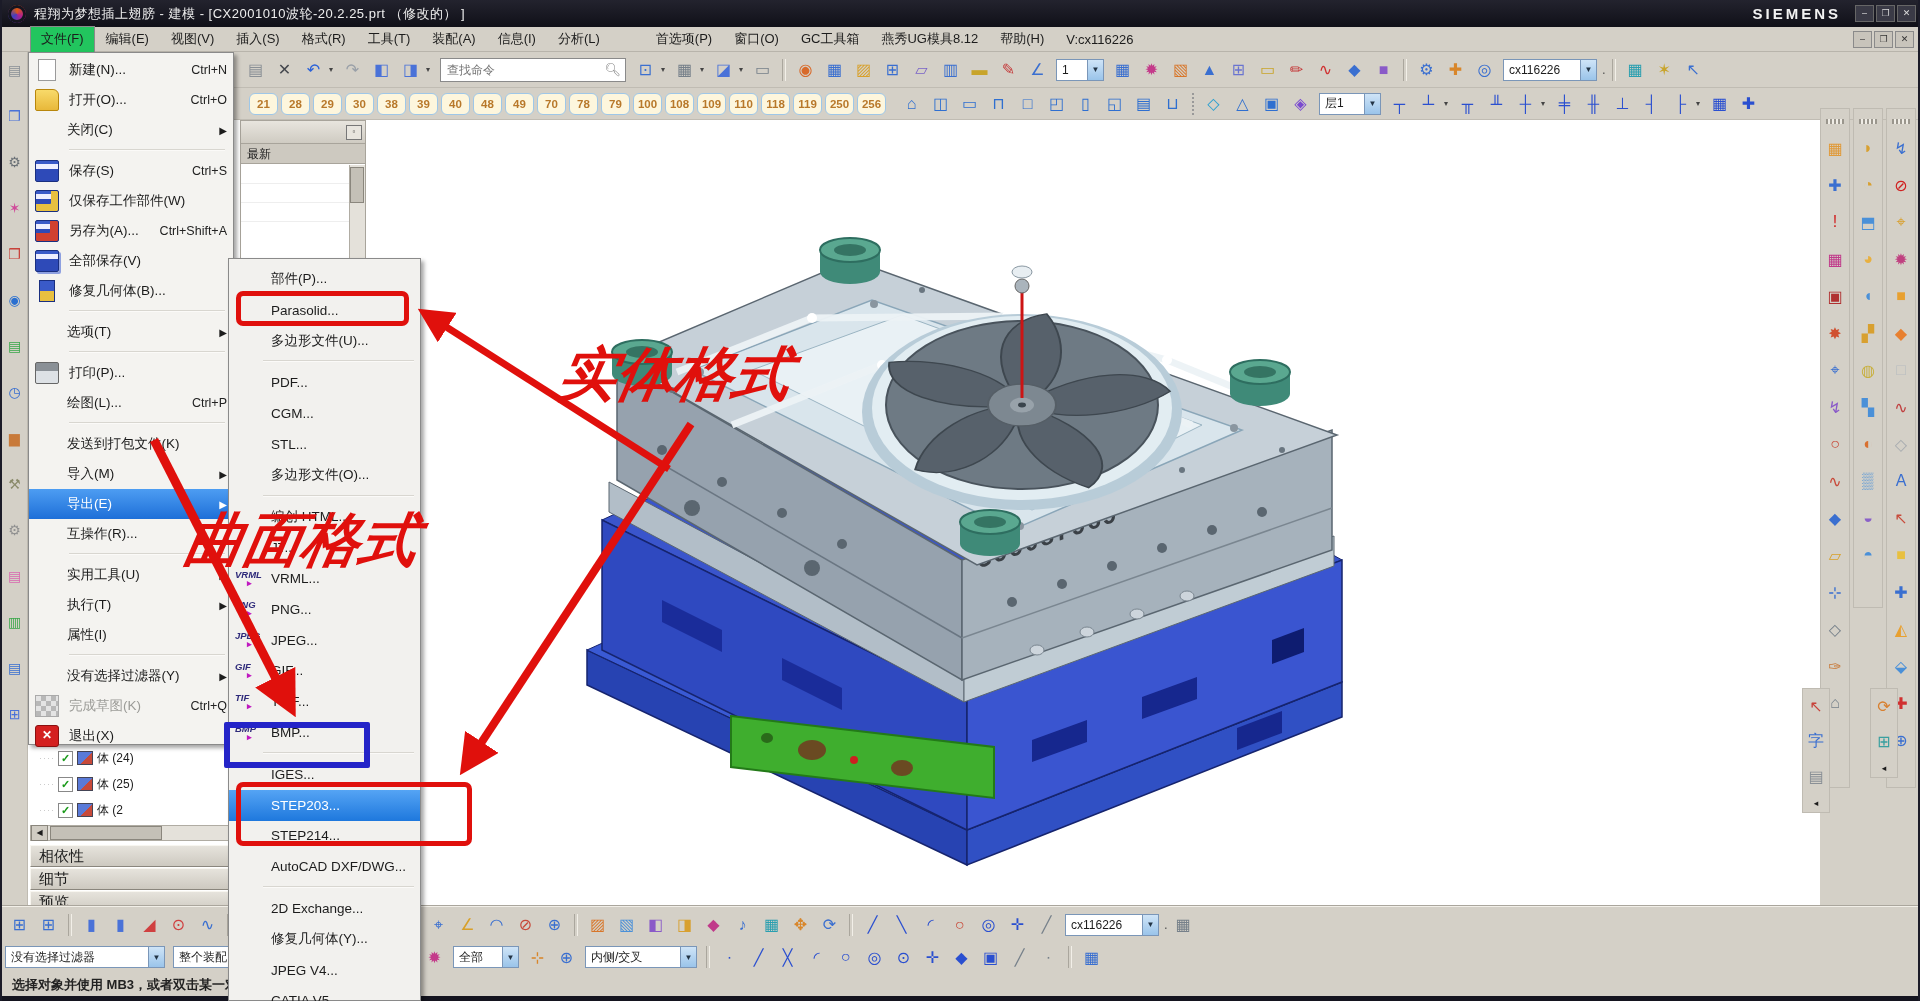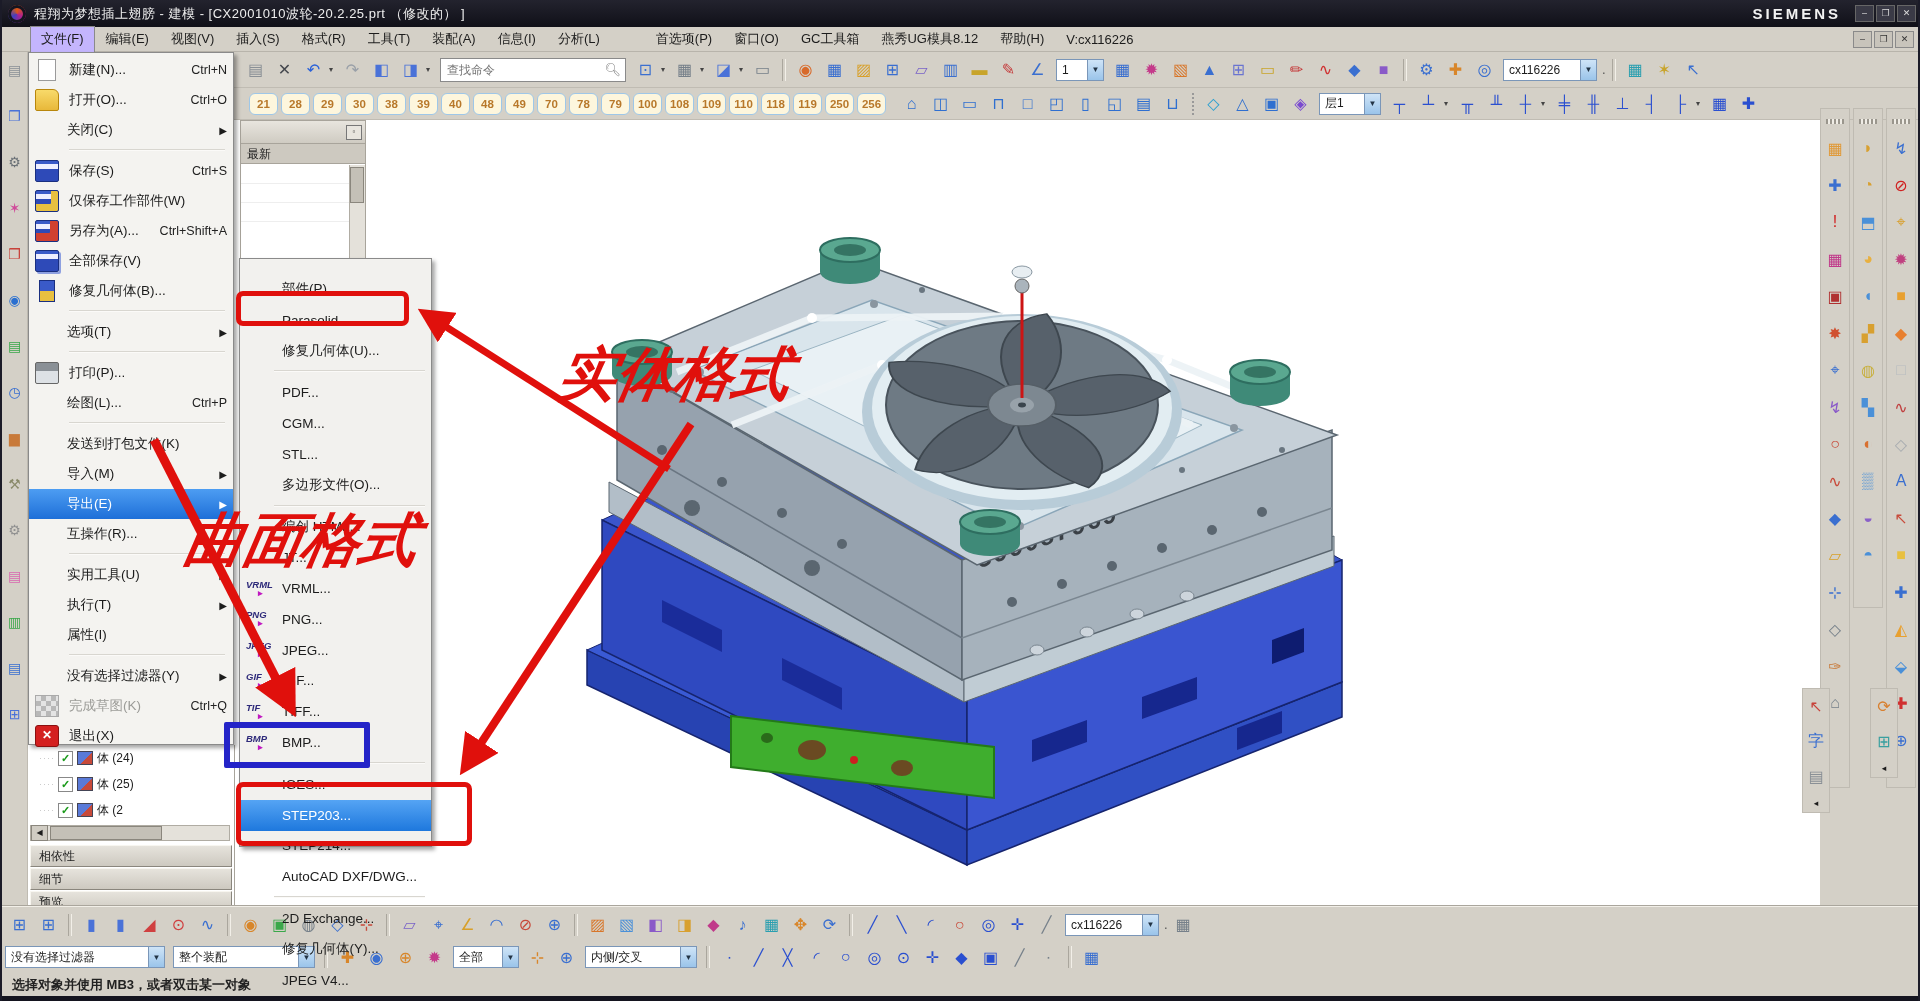--- a/index.html
+++ b/index.html
@@ -10,21 +10,21 @@
   
   #titlebar{left:0;top:0;width:1920px;height:27px;background:linear-gradient(#23232e,#101018);display:flex;align-items:center;color:#eee;}
   #nx-logo{width:18px;height:18px;margin:0 8px 0 6px;border-radius:50%;background:conic-gradient(#e05a10,#b02090,#4040c0,#e05a10);box-shadow:inset 0 0 0 3px #15151f;}
   #win-title{font-size:13px;letter-spacing:.5px;}
   #brand{margin-left:auto;font-weight:bold;letter-spacing:3px;font-size:15px;color:#f2f2f2;}
   .winbtns{display:flex;gap:2px;margin:0 6px 0 14px;}
   .wbtn{width:17px;height:15px;background:#3a3a46;border:1px solid #666;color:#ddd;font-size:9px;line-height:14px;text-align:center;}
   
   #menubar{left:0;top:27px;width:1920px;height:25px;background:#d4d0c7;border-bottom:1px solid #b8b4ab;display:flex;align-items:center;padding-left:28px;box-sizing:border-box;}
   .mb-item{padding:3px 11px;white-space:nowrap;}
-  .mb-item.open{background:#c4b5fd;border:1px solid #8a8a8a;border-bottom:none;padding:3px 10px 4px;}
+  .mb-item.open{background:#22c55e;border:1px solid #8a8a8a;border-bottom:none;padding:3px 10px 4px;}
   .mb-gap{width:34px;}
   #menubar .winbtns{margin-left:auto;margin-right:8px;}
   #menubar .wbtn{background:#c8c4bb;border:1px solid #8a8a8a;color:#333;}
   
   .tbar{background:#d4d0c7;display:flex;align-items:center;gap:2px;}
   #row1{left:0;top:52px;width:1920px;height:36px;padding-left:240px;box-sizing:border-box;border-bottom:1px solid #c0bcb3;}
   #row2{left:0;top:88px;width:1920px;height:32px;padding-left:247px;box-sizing:border-box;border-bottom:1px solid #c0bcb3;}
   .ic{display:inline-flex;width:25px;height:25px;align-items:center;justify-content:center;font-size:16px;border:1px solid transparent;border-radius:2px;}
   .caret{font-size:8px;color:#444;width:8px;}
   .tsep{width:2px;height:22px;border-left:1px solid #aaa69d;border-right:1px solid #f2efe8;margin:0 4px;}
@@ -49,21 +49,21 @@
   #navmini .vth{position:absolute;right:1px;top:2px;width:12px;height:34px;background:#c4c0b7;border:1px solid #8a867d;}
   
   #navbot{left:26px;top:745px;width:206px;height:161px;background:#fff;border-right:1px solid #a8a49b;font-size:12px;}
   .trow{display:flex;align-items:center;gap:4px;height:26px;padding-left:30px;background:
         repeating-linear-gradient(90deg,#ccc 0 1px,transparent 1px 4px) 12px 50% / 16px 1px no-repeat;}
   .chk{width:13px;height:13px;border:1px solid #888;background:#fff;color:#1a9a1a;font-size:11px;line-height:12px;text-align:center;font-weight:bold;}
   .bico{width:14px;height:12px;background:linear-gradient(135deg,#5a7ad8 55%,#c84a3a 55%);border:1px solid #445;}
   .hscroll{display:flex;align-items:center;height:16px;background:#e4e1da;border:1px solid #b0aca3;margin:2px 0 4px 2px;width:200px;box-sizing:border-box;}
   .harr{width:15px;height:14px;background:#d0ccc3;border:1px solid #8a867d;font-size:8px;text-align:center;line-height:13px;}
   .hth{width:110px;height:12px;background:#c4c0b7;border:1px solid #8a867d;margin-left:2px;}
-  .secbar{height:20px;background:linear-gradient(#e6e3dc,#cdc9c0);border:1px solid;border-color:#f8f6f0 #8a867d #8a867d #f8f6f0;margin:1px 2px;display:flex;align-items:center;padding-left:8px;font-size:12px;}
+  .secbar{height:20px;background:linear-gradient(#e6e3dc,#cdc9c0);border:1px solid;border-color:#f8f6f0 #8a867d #8a867d #f8f6f0;margin:1px 2px;display:flex;align-items:center;padding-left:8px;font-size:15px;}
   
   #filemenu{left:26px;top:52px;width:206px;height:693px;background:#f4f3f0;border:1px solid #8a8a8a;box-shadow:3px 3px 4px rgba(0,0,0,.35);z-index:40;padding-top:2px;box-sizing:border-box;}
   .mrow{display:flex;align-items:center;height:30px;padding:0 6px 0 6px;position:relative;}
   .mrow .lbl{margin-left:10px;white-space:nowrap;font-size:13.5px;}
   .mrow .sct{margin-left:auto;font-size:12.5px;color:#222;}
   .mrow .arr{position:absolute;right:6px;font-size:10px;}
   .mrow.hl{background:linear-gradient(#4d9df2,#1e6fd8);color:#fff;}
   .mrow.hl .sct,.mrow.hl .arr{color:#fff;}
   .mrow.dis{color:#9b9b97;}
   .msep{height:1px;background:#d8d6d0;border-bottom:1px solid #fbfaf8;margin:4px 8px 5px 40px;}
@@ -73,21 +73,21 @@
   .fic-save,.fic-savework,.fic-saveas,.fic-saveall{background:linear-gradient(#3a5ac8 15%,#eef 15% 40%,#2e4ab8 40%);border:1px solid #1a2f80;border-radius:2px;}
   .fic-savework{box-shadow:inset -7px -7px 0 #e8c040;}
   .fic-saveas{box-shadow:inset -8px -8px 0 #d04030;}
   .fic-saveall{box-shadow:2px 2px 0 #8ea0e0;}
   .fic-bookmark{background:linear-gradient(#3a5ac8 50%,#e8c040 50%);border:1px solid #1a2f80;width:14px;margin:0 4px;}
   .fic-print{background:linear-gradient(#8a9096 40%,#dde1e5 40%);border:1px solid #666;border-radius:2px;}
   .fic-sketch{background:repeating-conic-gradient(#b8b8b8 0 25%,#e4e4e4 0 50%) 0 0/10px 10px;border:1px solid #aaa;}
   .fic-exit{background:#d42020;border:1px solid #8a1010;border-radius:3px;color:#fff;font-weight:bold;font-size:12px;text-align:center;line-height:19px;}
   .fic-exit::after{content:"✕";}
   
-  #exportmenu{left:237px;top:258px;width:193px;height:589px;background:#f2f1ee;border:1px solid #8a8a8a;box-shadow:3px 3px 4px rgba(0,0,0,.35);z-index:45;padding-top:15px;box-sizing:border-box;}
+  #exportmenu{left:226px;top:258px;width:193px;height:743px;background:#f2f1ee;border:1px solid #8a8a8a;box-shadow:3px 3px 4px rgba(0,0,0,.35);z-index:45;padding-top:5px;box-sizing:border-box;}
   .xrow{display:flex;align-items:center;height:30.8px;padding:0 8px 0 6px;position:relative;}
   .xrow .lbl{margin-left:8px;white-space:nowrap;font-size:13.5px;}
   .xrow.sel{background:linear-gradient(#55a4f4,#1e78dd);color:#fff;}
   .xsep{height:1px;background:#d8d6d0;border-bottom:1px solid #fbfaf8;margin:4px 6px 5px 34px;}
   .xgut{width:28px;flex:none;display:flex;flex-direction:column;align-items:flex-start;}
   .fmt{color:#2e2a7a;font-weight:bold;font-size:9.5px;line-height:9px;font-style:italic;}
   .fmt::after{content:"▸";display:block;color:#c018c0;font-size:9px;margin:0 0 0 12px;font-style:normal;}
   
   #viewport{left:232px;top:120px;width:1586px;height:786px;background:#fff;}
   
@@ -575,21 +575,21 @@
       <div class="xrow">
         <span class="xgut"></span>
         <span class="lbl">部件(P)...</span>
       </div>
       <div class="xrow">
         <span class="xgut"></span>
         <span class="lbl">Parasolid...</span>
       </div>
       <div class="xrow">
         <span class="xgut"></span>
-        <span class="lbl">修复几何体(U)...</span>
+        <span class="lbl">多边形文件(U)...</span>
       </div>
       <div class="xsep"></div>
       <div class="xrow">
         <span class="xgut"></span>
         <span class="lbl">PDF...</span>
       </div>
       <div class="xrow">
         <span class="xgut"></span>
         <span class="lbl">CGM...</span>
       </div>

